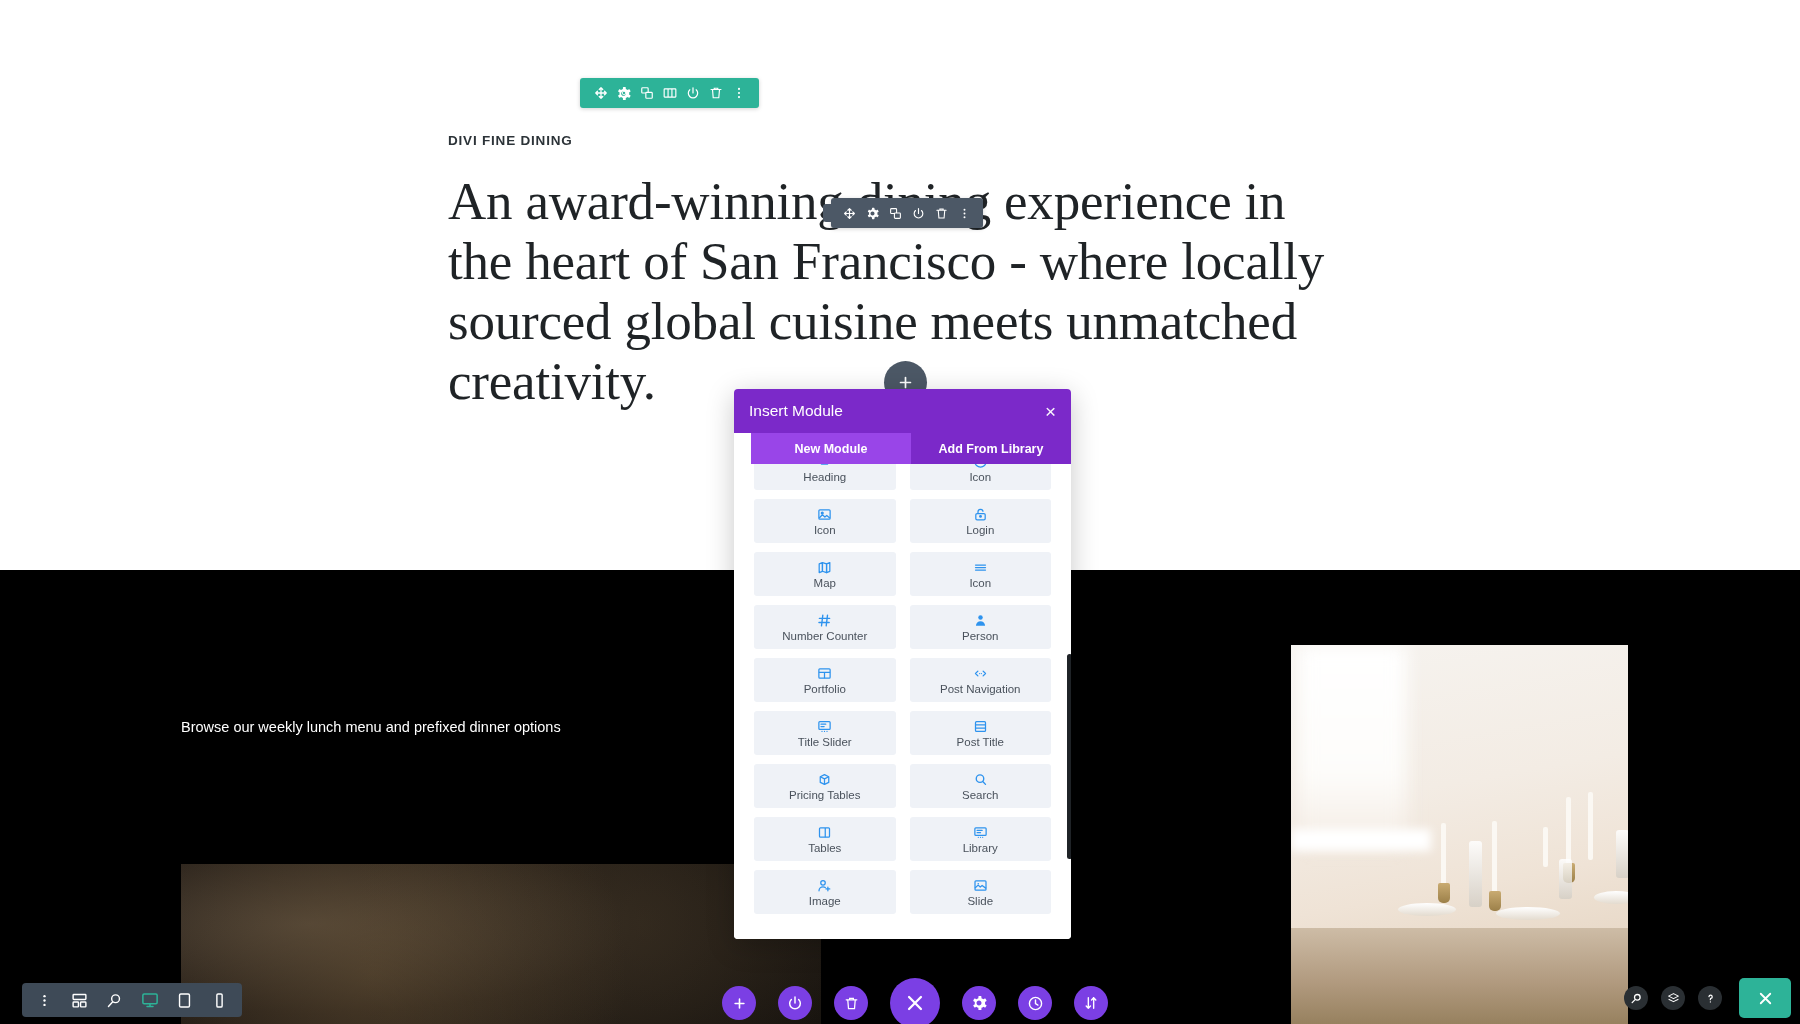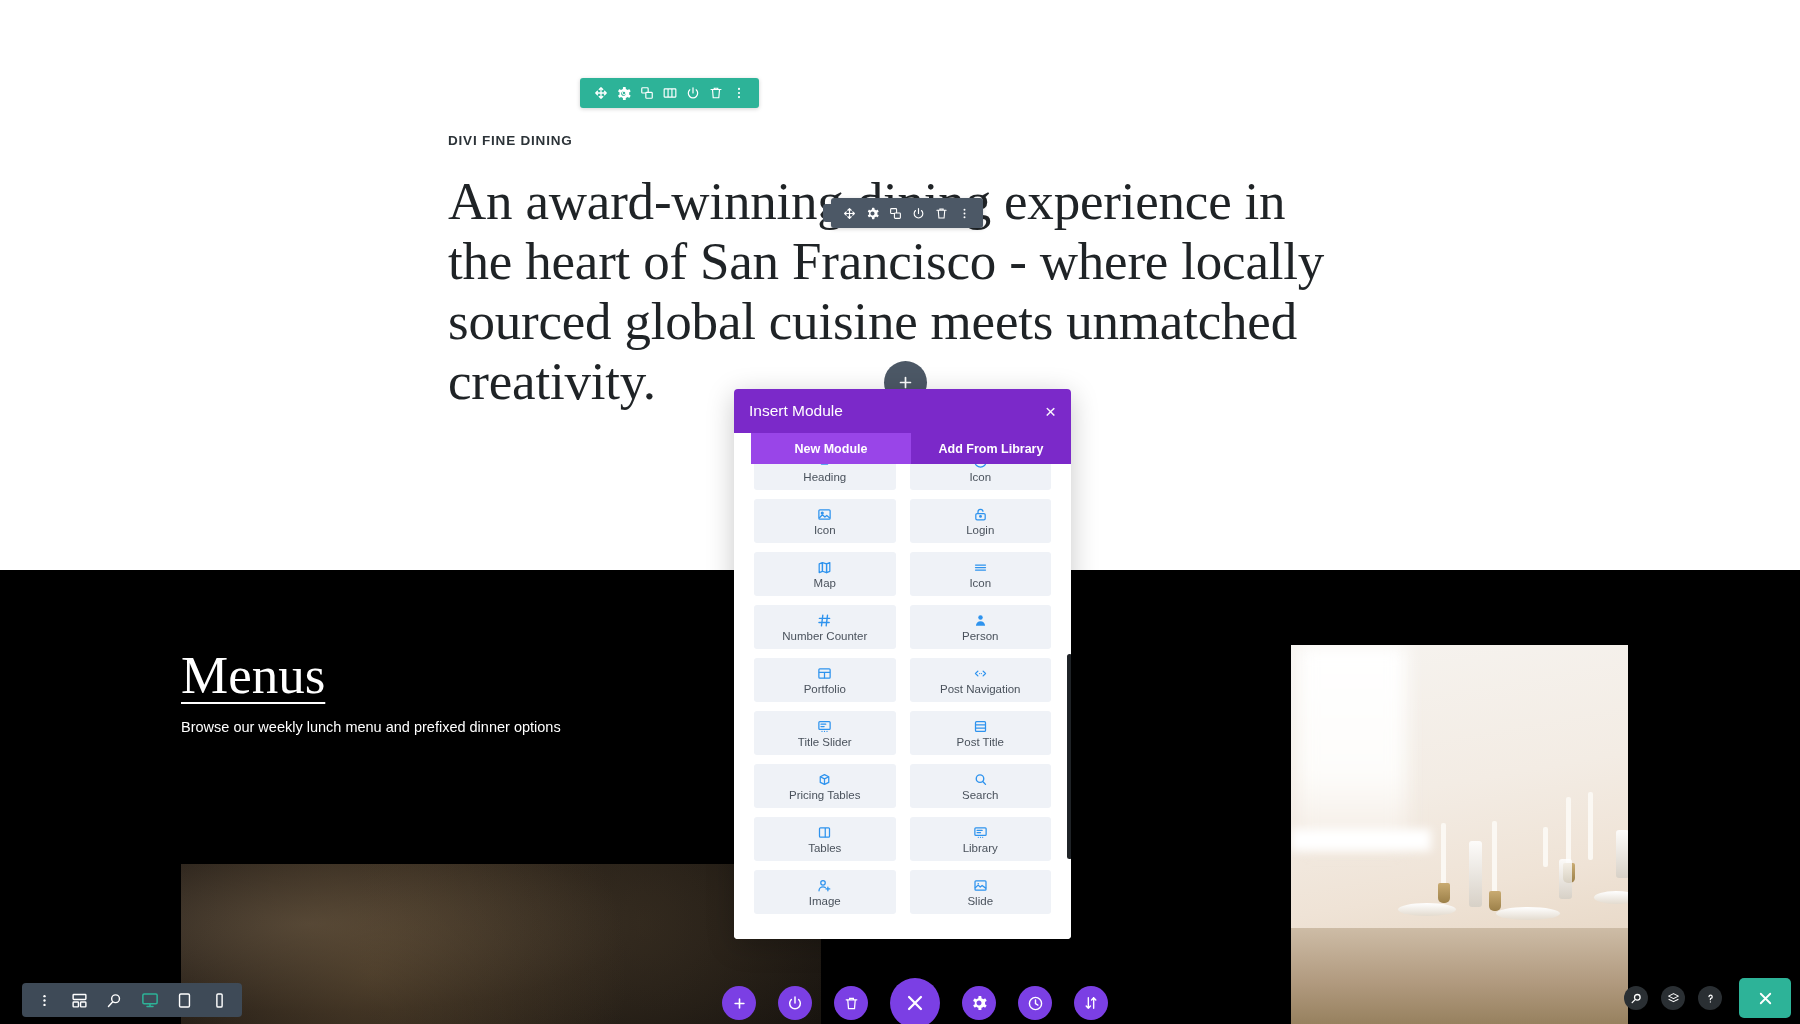--- a/index.html
+++ b/index.html
@@ -226,21 +226,20 @@
 <body>
 
 <div id="root">
 
   <div class="hero">
     <div class="hero-eyebrow">DIVI FINE DINING</div>
     <div class="hero-title">An award-winning dining experience in the heart of San Francisco - where locally sourced global cuisine meets unmatched creativity.</div>
   </div>
 
   <div class="dark-section"></div>
-  <div class="menus-title">Menus</div>
   <div class="menus-sub">Browse our weekly lunch menu and prefixed dinner options</div>
   <div class="food-photo"></div>
 
   <div class="table-photo">
     <div class="window-glow"></div>
     <div class="sill"></div>
     <div class="tabletop"></div>
     <div class="candle" style="left:150px; top:178px; height:62px;"></div>
     <div class="holder" style="left:147px; top:238px;"></div>
     <div class="candle" style="left:201px; top:176px; height:72px;"></div>

